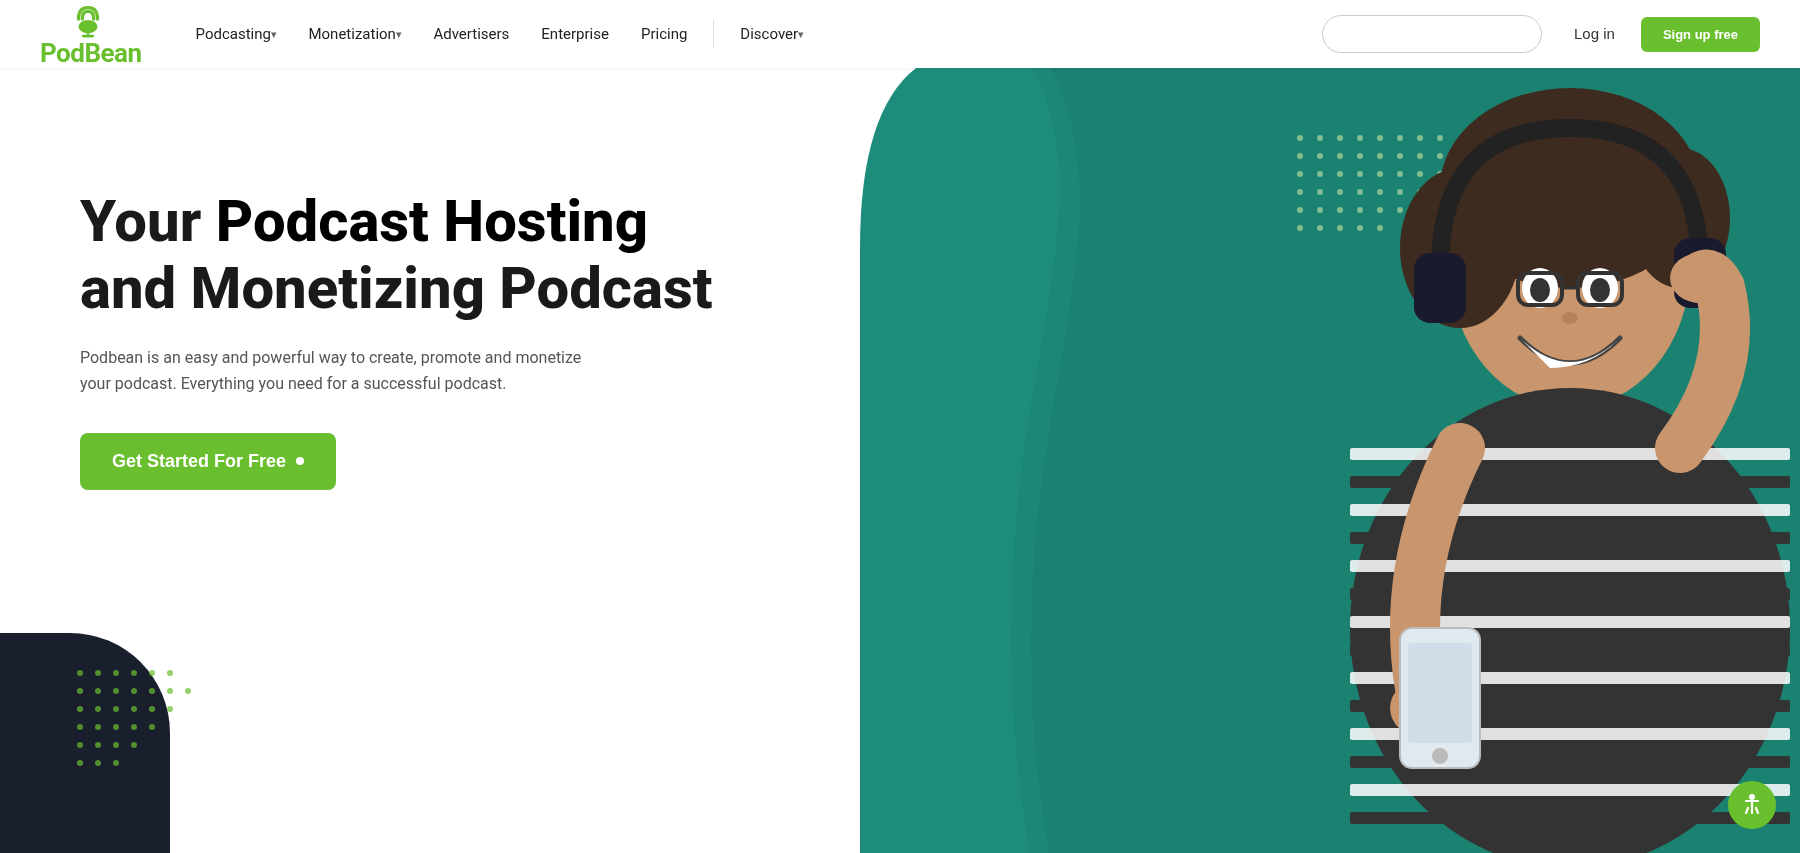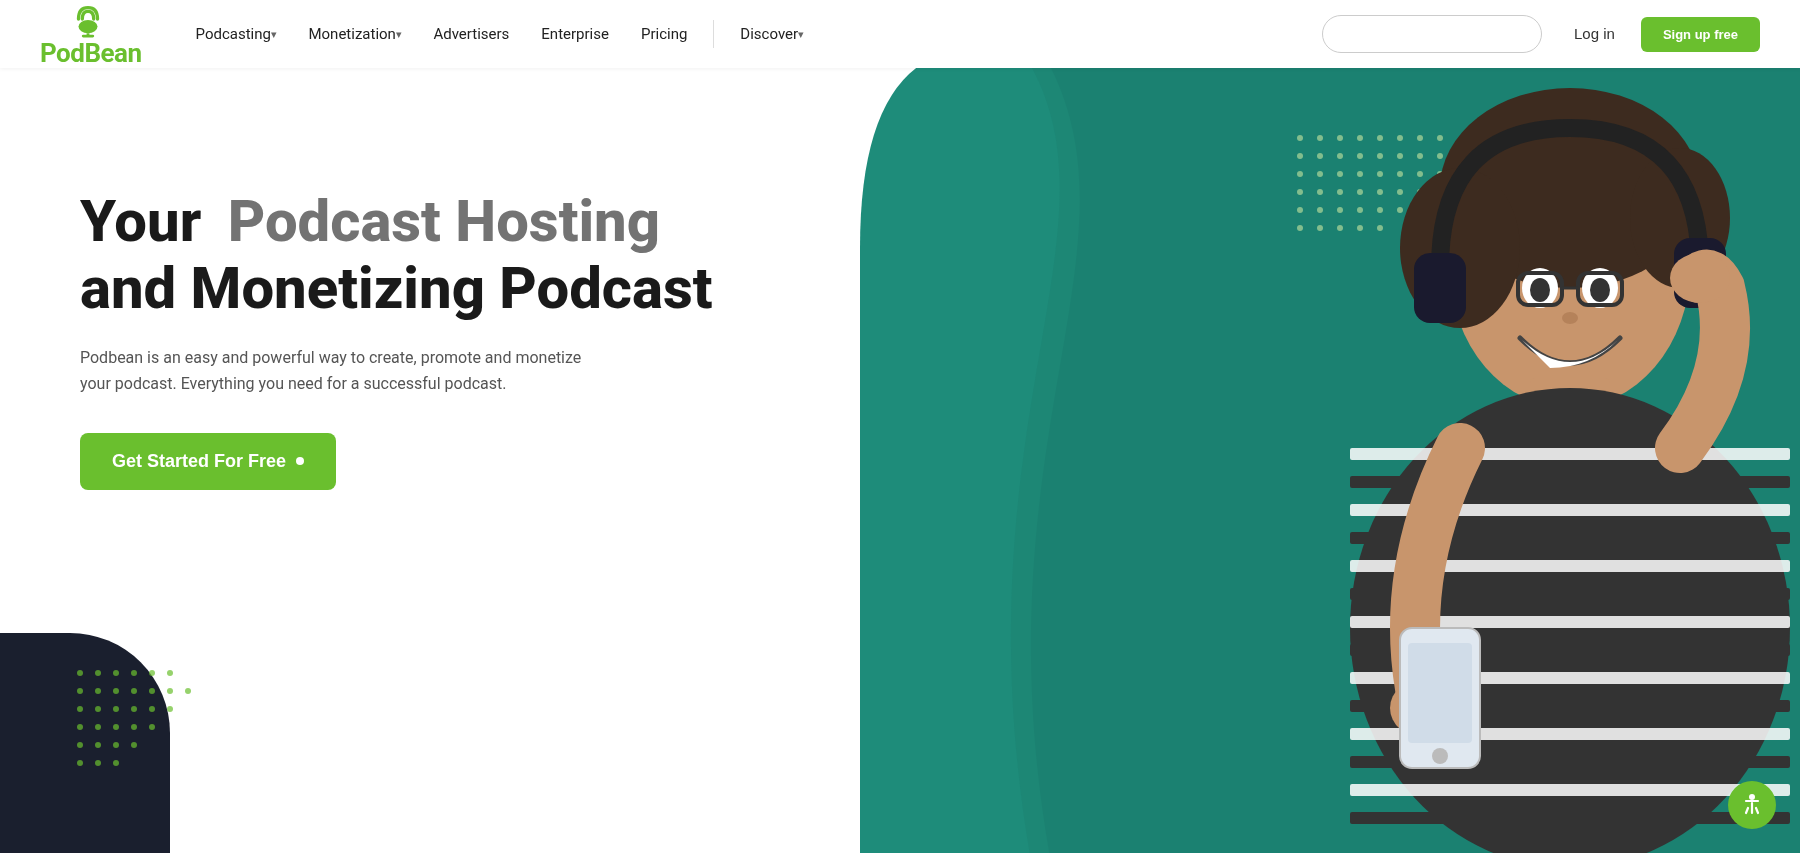--- a/index.html
+++ b/index.html
@@ -149,22 +149,21 @@
       z-index: 5;
     }
     .hero-title {
       font-size: 58px;
       font-weight: 800;
       line-height: 1.15;
       color: #1a1a1a;
       margin-bottom: 24px;
     }
     .hero-title .highlight {
-      color: #737373;
-      margin-left: 12px;
+      color: #000000;
     }
     .hero-subtitle {
       font-size: 16px;
       color: #555;
       line-height: 1.6;
       max-width: 520px;
       margin-bottom: 36px;
     }
     .btn-cta {
       display: inline-flex;

